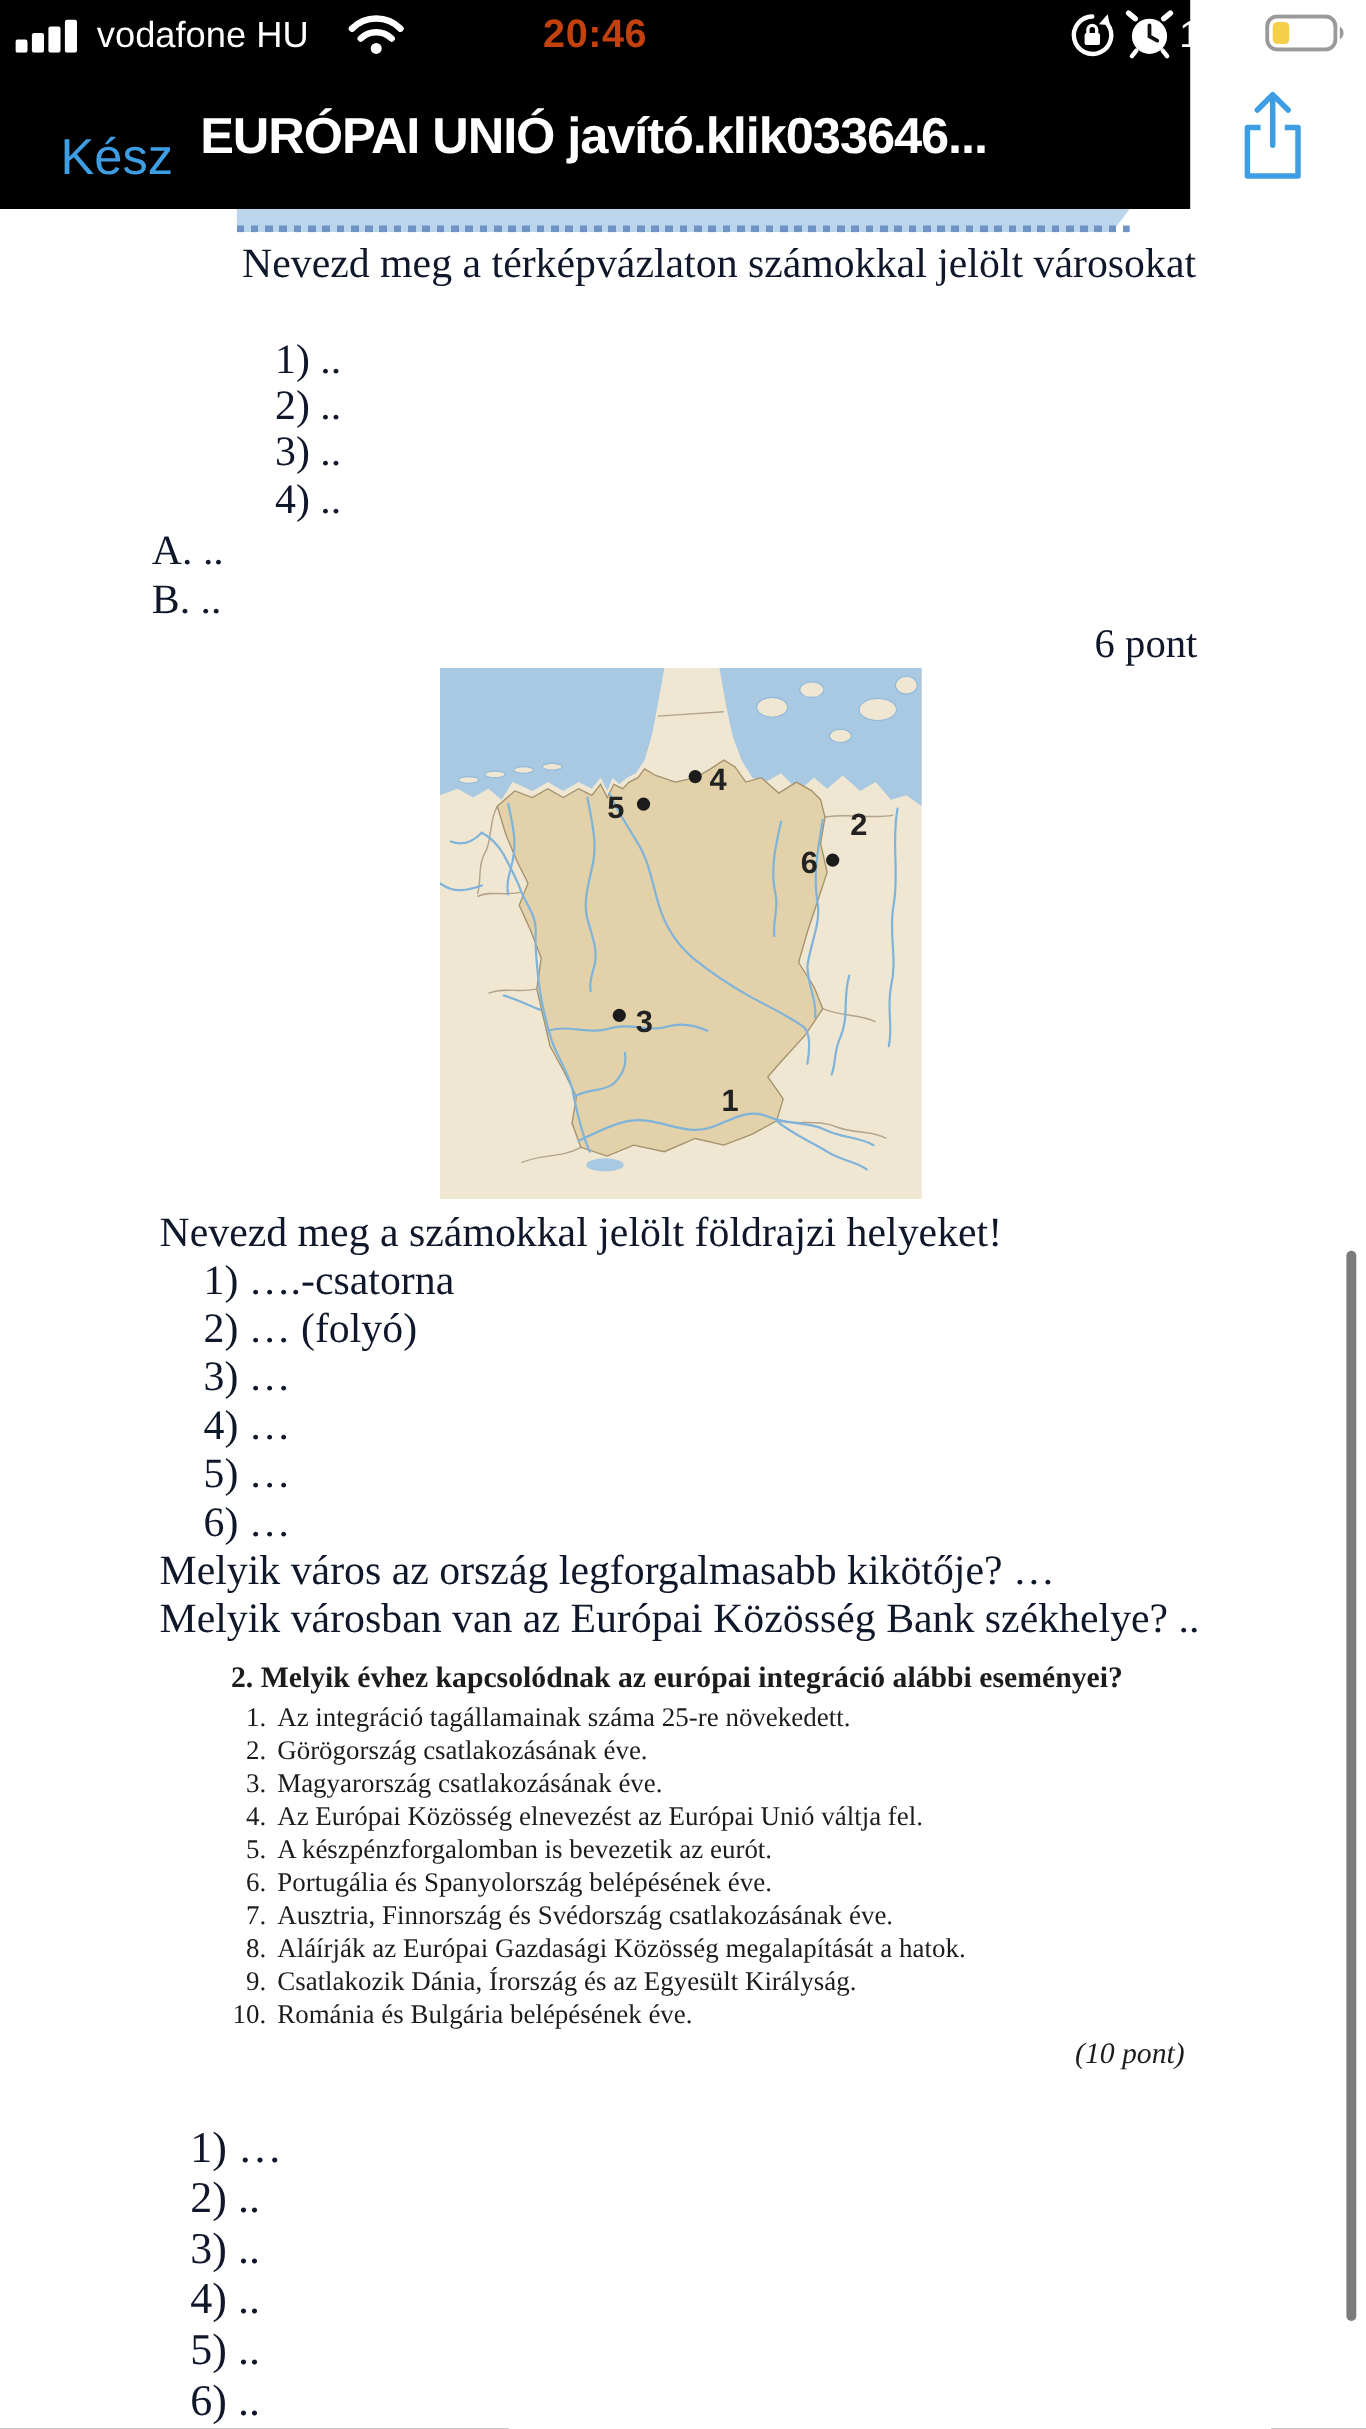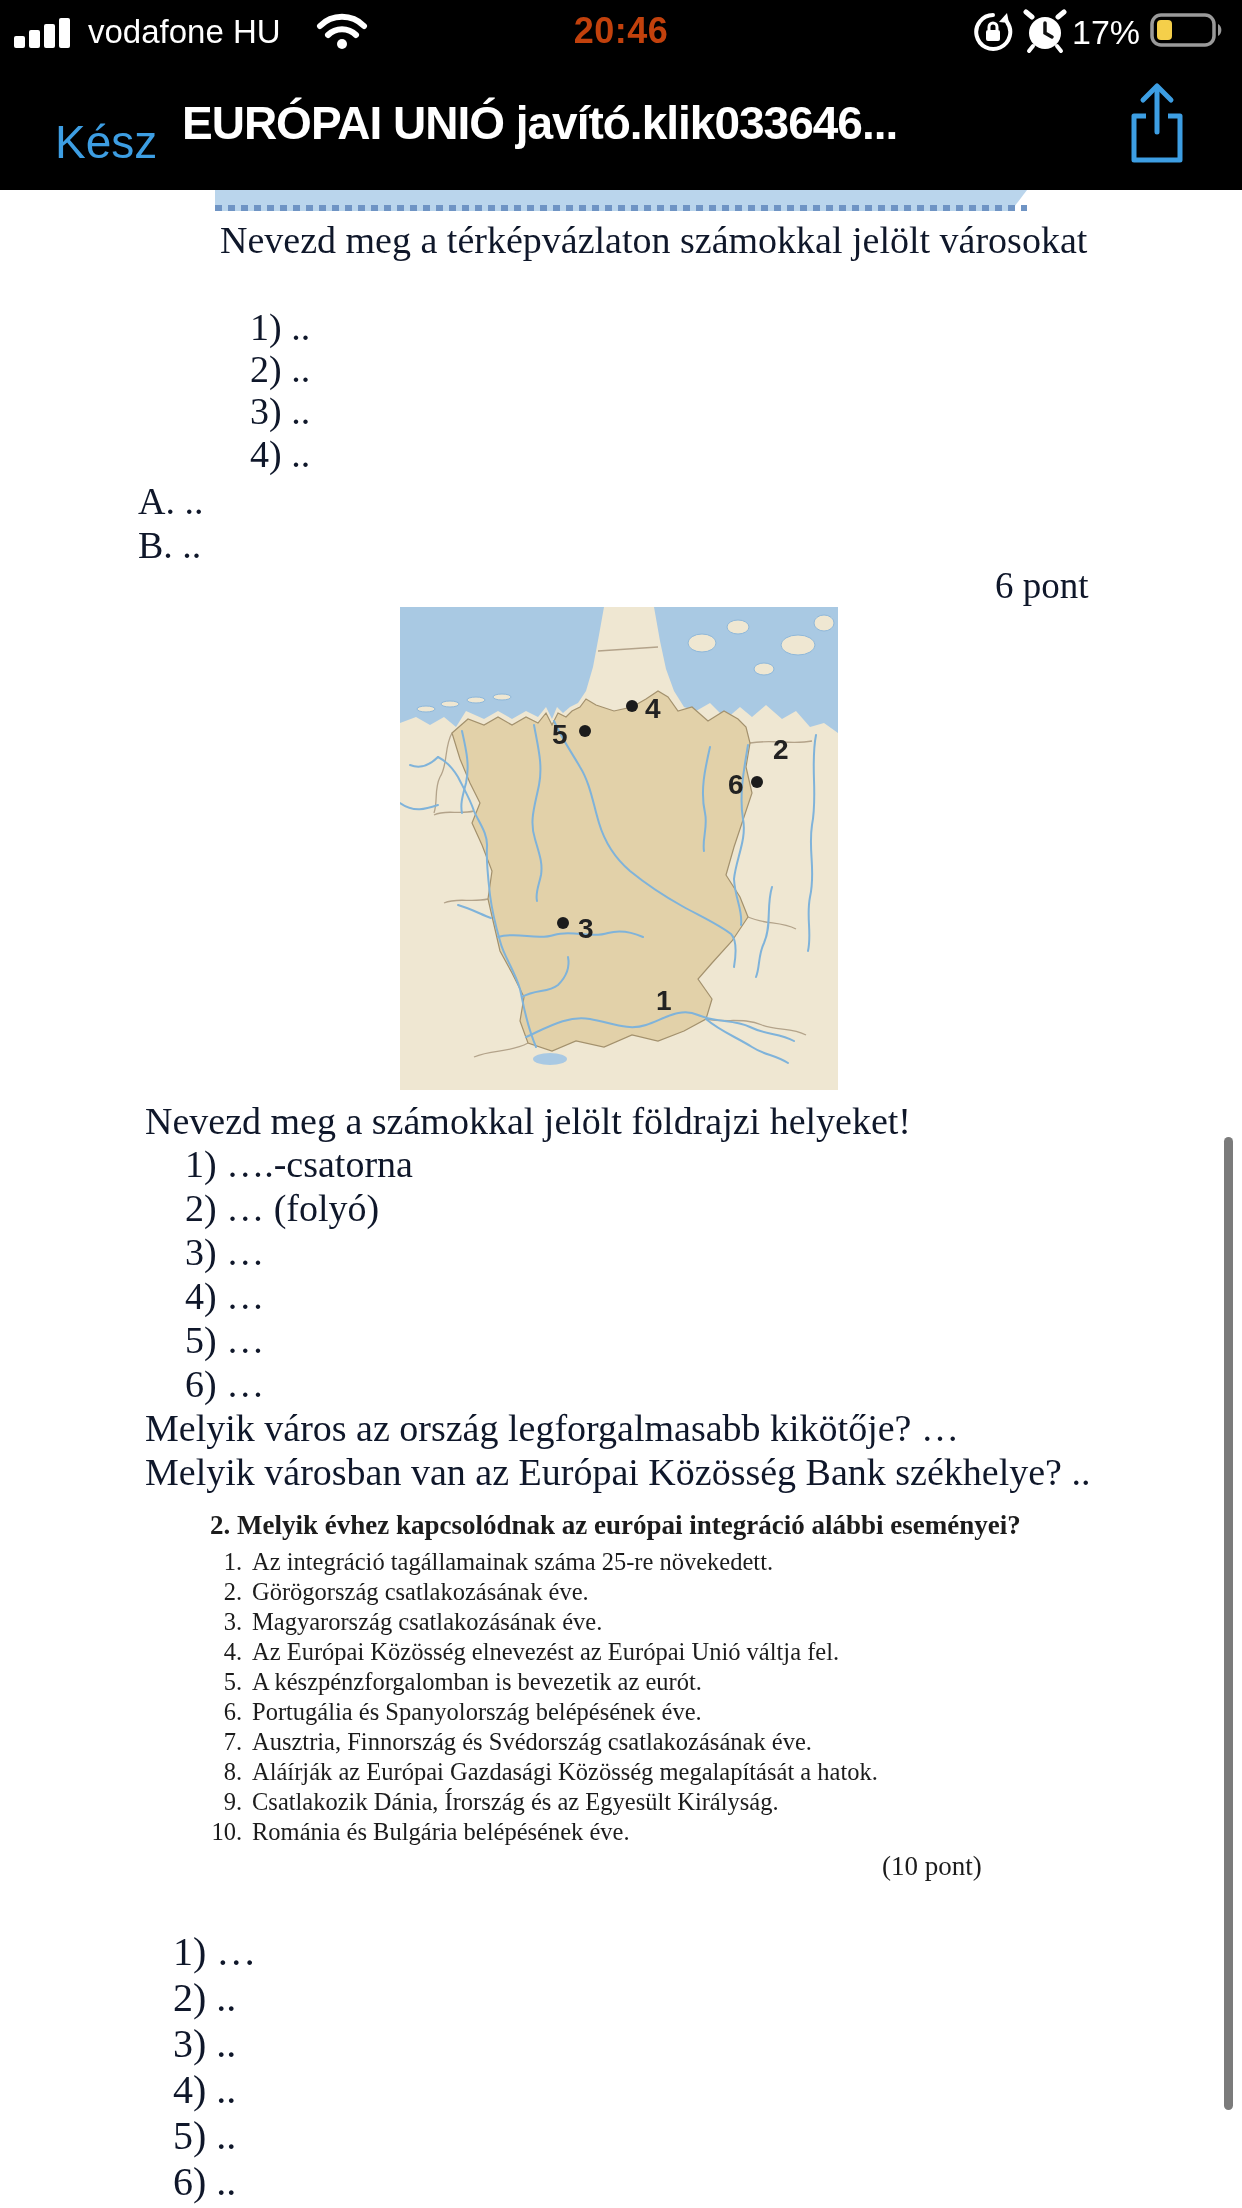--- a/index.html
+++ b/index.html
@@ -1,19 +1,19 @@
 <!DOCTYPE html>
 <html><head>
 <meta charset="utf-8">
 <style>
   html,body{margin:0;padding:0;background:#000;}
   .screen{position:relative;width:1242px;height:2208px;background:#ffffff;overflow:hidden;
           font-family:"Liberation Sans",sans-serif;}
   
-  .header{position:absolute;left:0;top:0;width:1242px;height:190px;background:#000;}
+  .header{position:absolute;left:0;top:0;width:1082px;height:190px;background:#000;}
   .sb-text{position:absolute;color:#fff;font-size:33px;white-space:nowrap;}
   .sb-time{position:absolute;left:0;top:10px;width:100%;text-align:center;color:#c2410c;
            font-size:36px;font-weight:600;letter-spacing:.5px;}
   .nav-done{position:absolute;left:55px;top:99px;font-size:46px;margin-top:16px;}
   .nav-title{position:absolute;left:182px;top:96px;width:920px;color:#fff;font-size:46px;
              font-weight:700;letter-spacing:-1px;white-space:nowrap;overflow:hidden;}
   
   .doc{position:absolute;left:0;top:190px;width:1242px;height:2018px;background:#fff;}
   .hl-bar{position:absolute;left:215px;top:0px;width:812px;height:21px;background:#bad5ec;
           clip-path:polygon(0 0,100% 0,calc(100% - 16px) 100%,0 100%);}
@@ -22,22 +22,22 @@
   .ts{position:absolute;font-family:"Liberation Serif","DejaVu Serif",serif;font-size:38px;
       color:#0f172a;white-space:nowrap;line-height:1.1;}
   .pts{font-size:37px;}
   .ans{font-size:40px;}
   .scan{font-family:"Liberation Serif","DejaVu Serif",serif;color:#1c1c1c;margin-left:32px;}
   .scan-h{position:absolute;left:178px;top:1320px;font-size:27px;font-weight:700;white-space:nowrap;}
   .scan-list{position:absolute;left:150px;top:1357px;width:960px;}
   .scan-item{display:flex;height:30px;font-size:24.5px;line-height:29px;white-space:nowrap;}
   .scan-item .num{width:60px;text-align:right;flex:0 0 60px;}
   .scan-item .txt{margin-left:10px;text-align:center;}
-  .scan-pts{position:absolute;left:850px;top:1661px;width:195px;
-            font-size:27px;white-space:nowrap;}
+  .scan-pts{position:absolute;left:850px;top:1661px;width:195px;text-align:right;
+            font-size:27px;font-style:italic;white-space:nowrap;}
   .scrollbar{position:absolute;left:1224px;top:947px;width:9px;height:973px;background:#7b7b7b;
              border-radius:5px;}
   .mapbox{position:absolute;left:400px;top:417px;width:438px;height:483px;}
 </style>
 </head>
 <body>
 
 <div class="screen">
 
   <div class="header">

